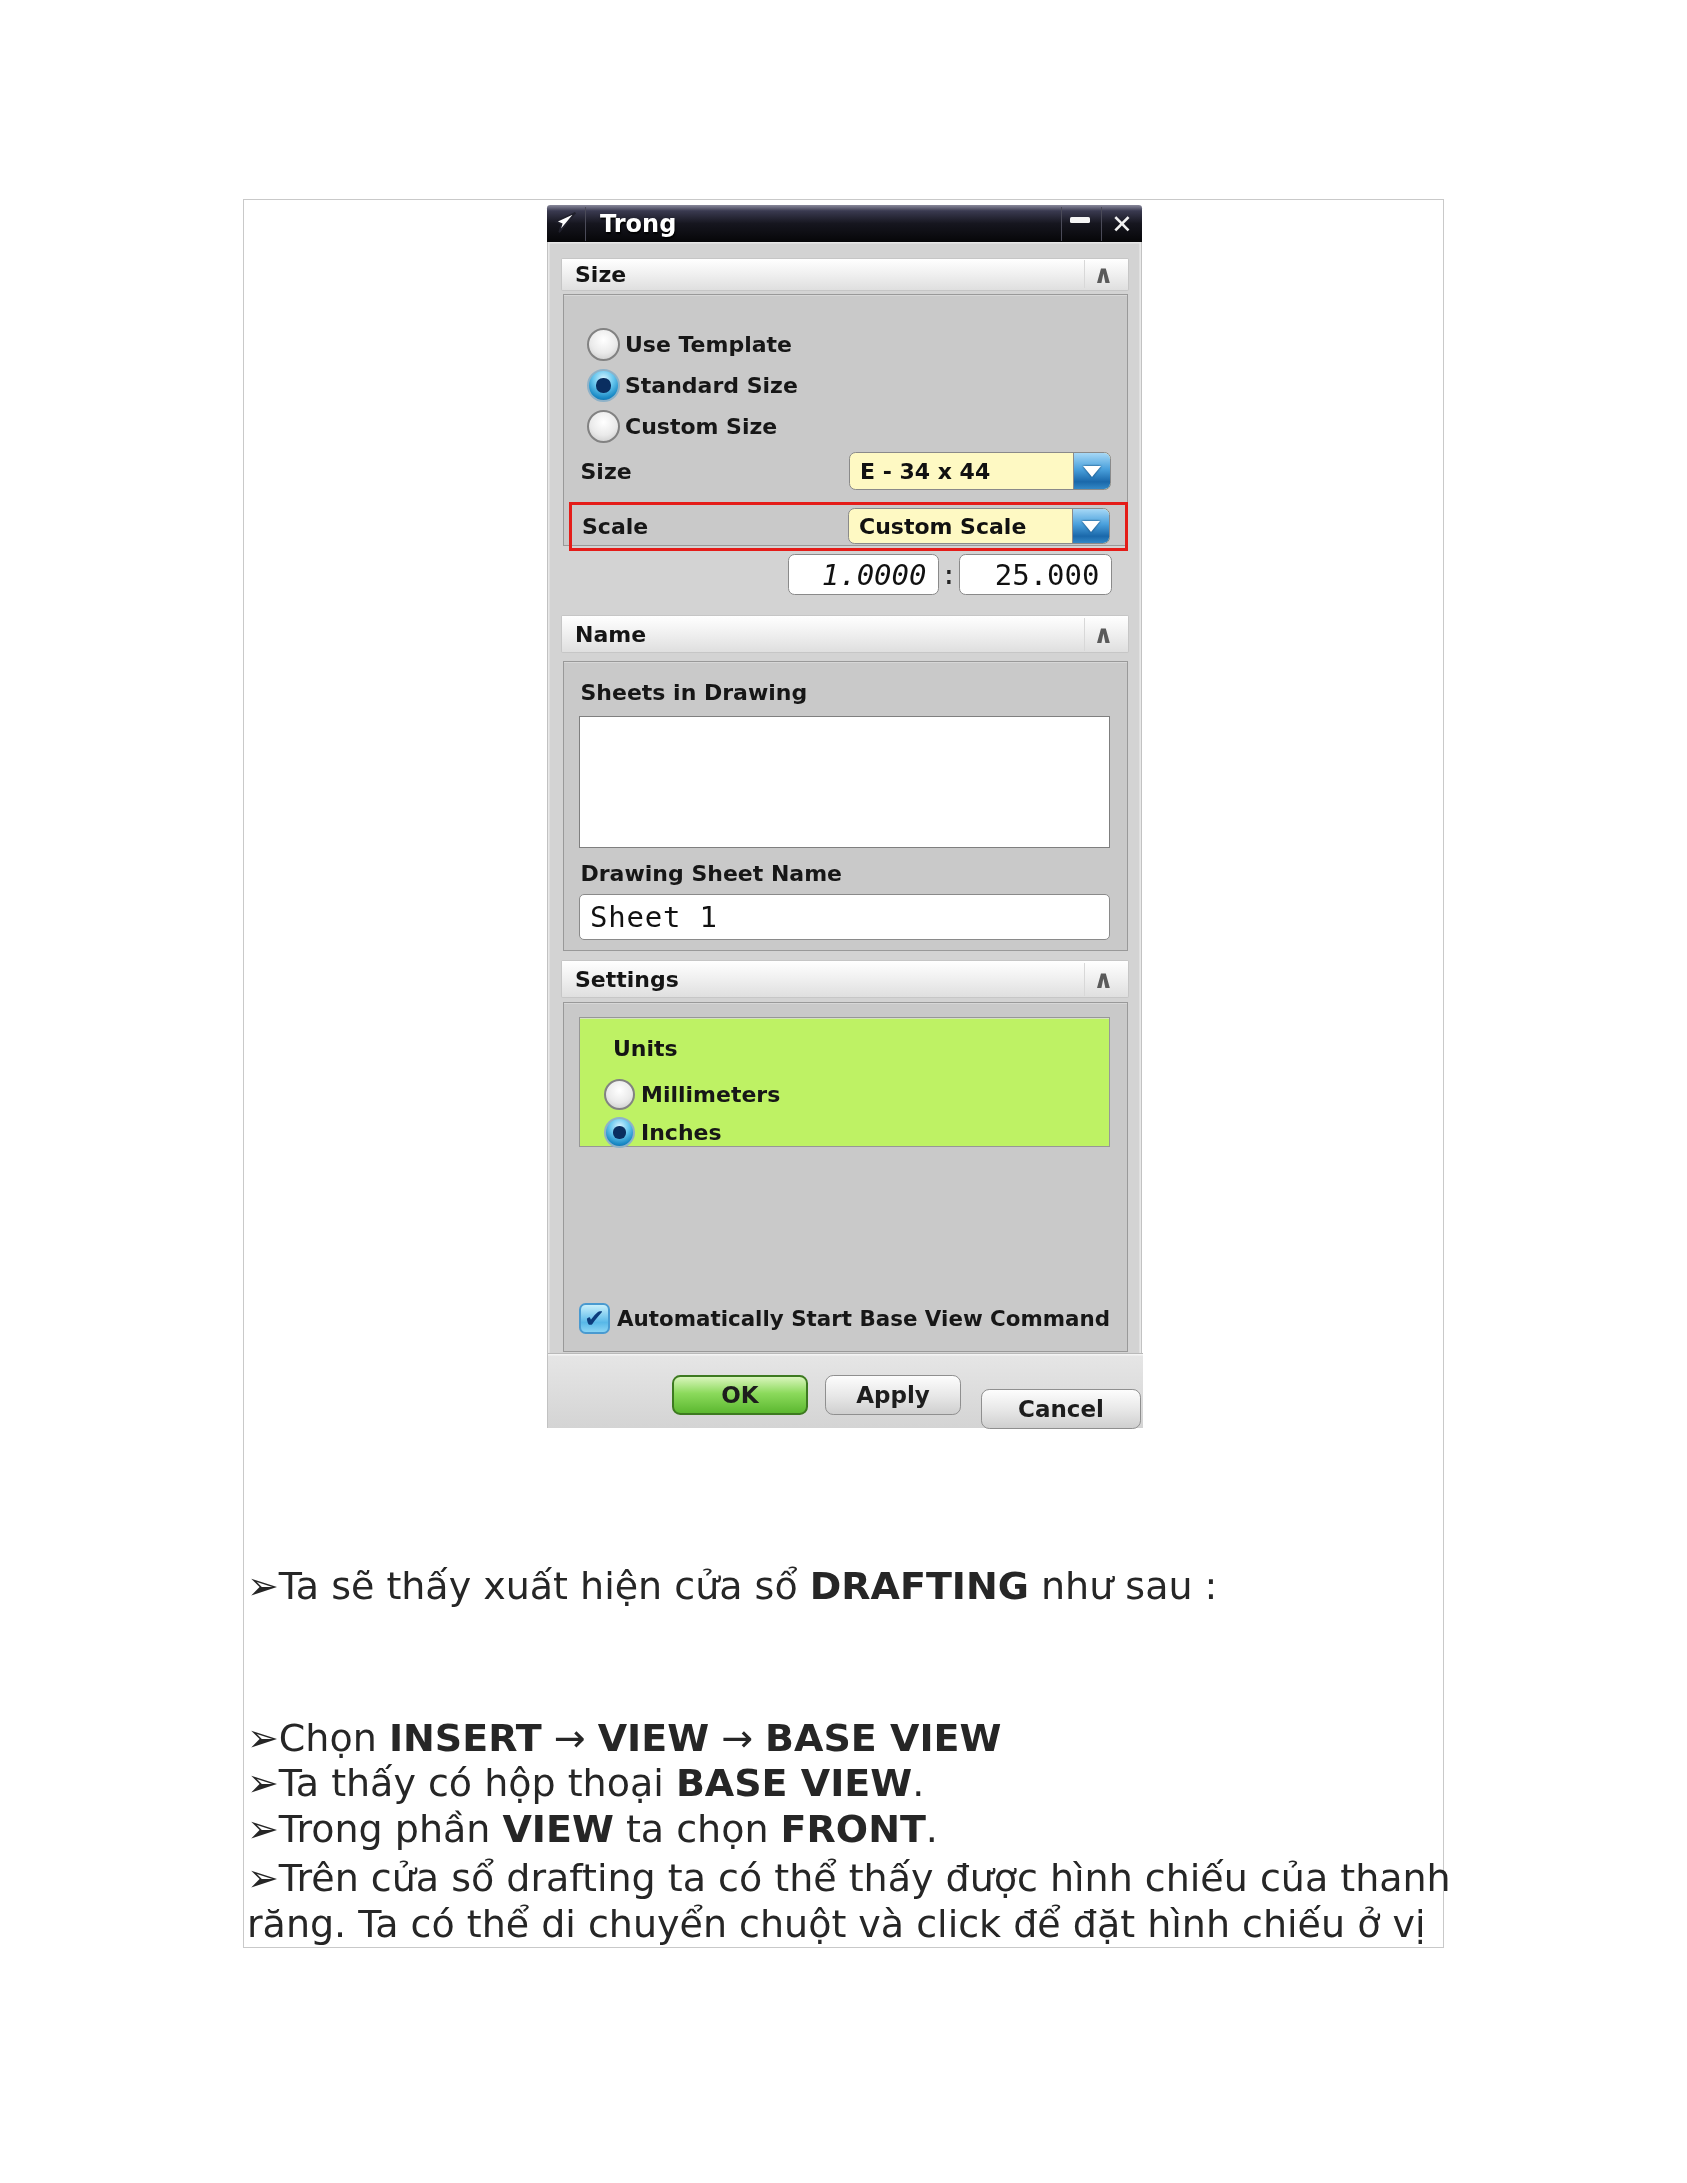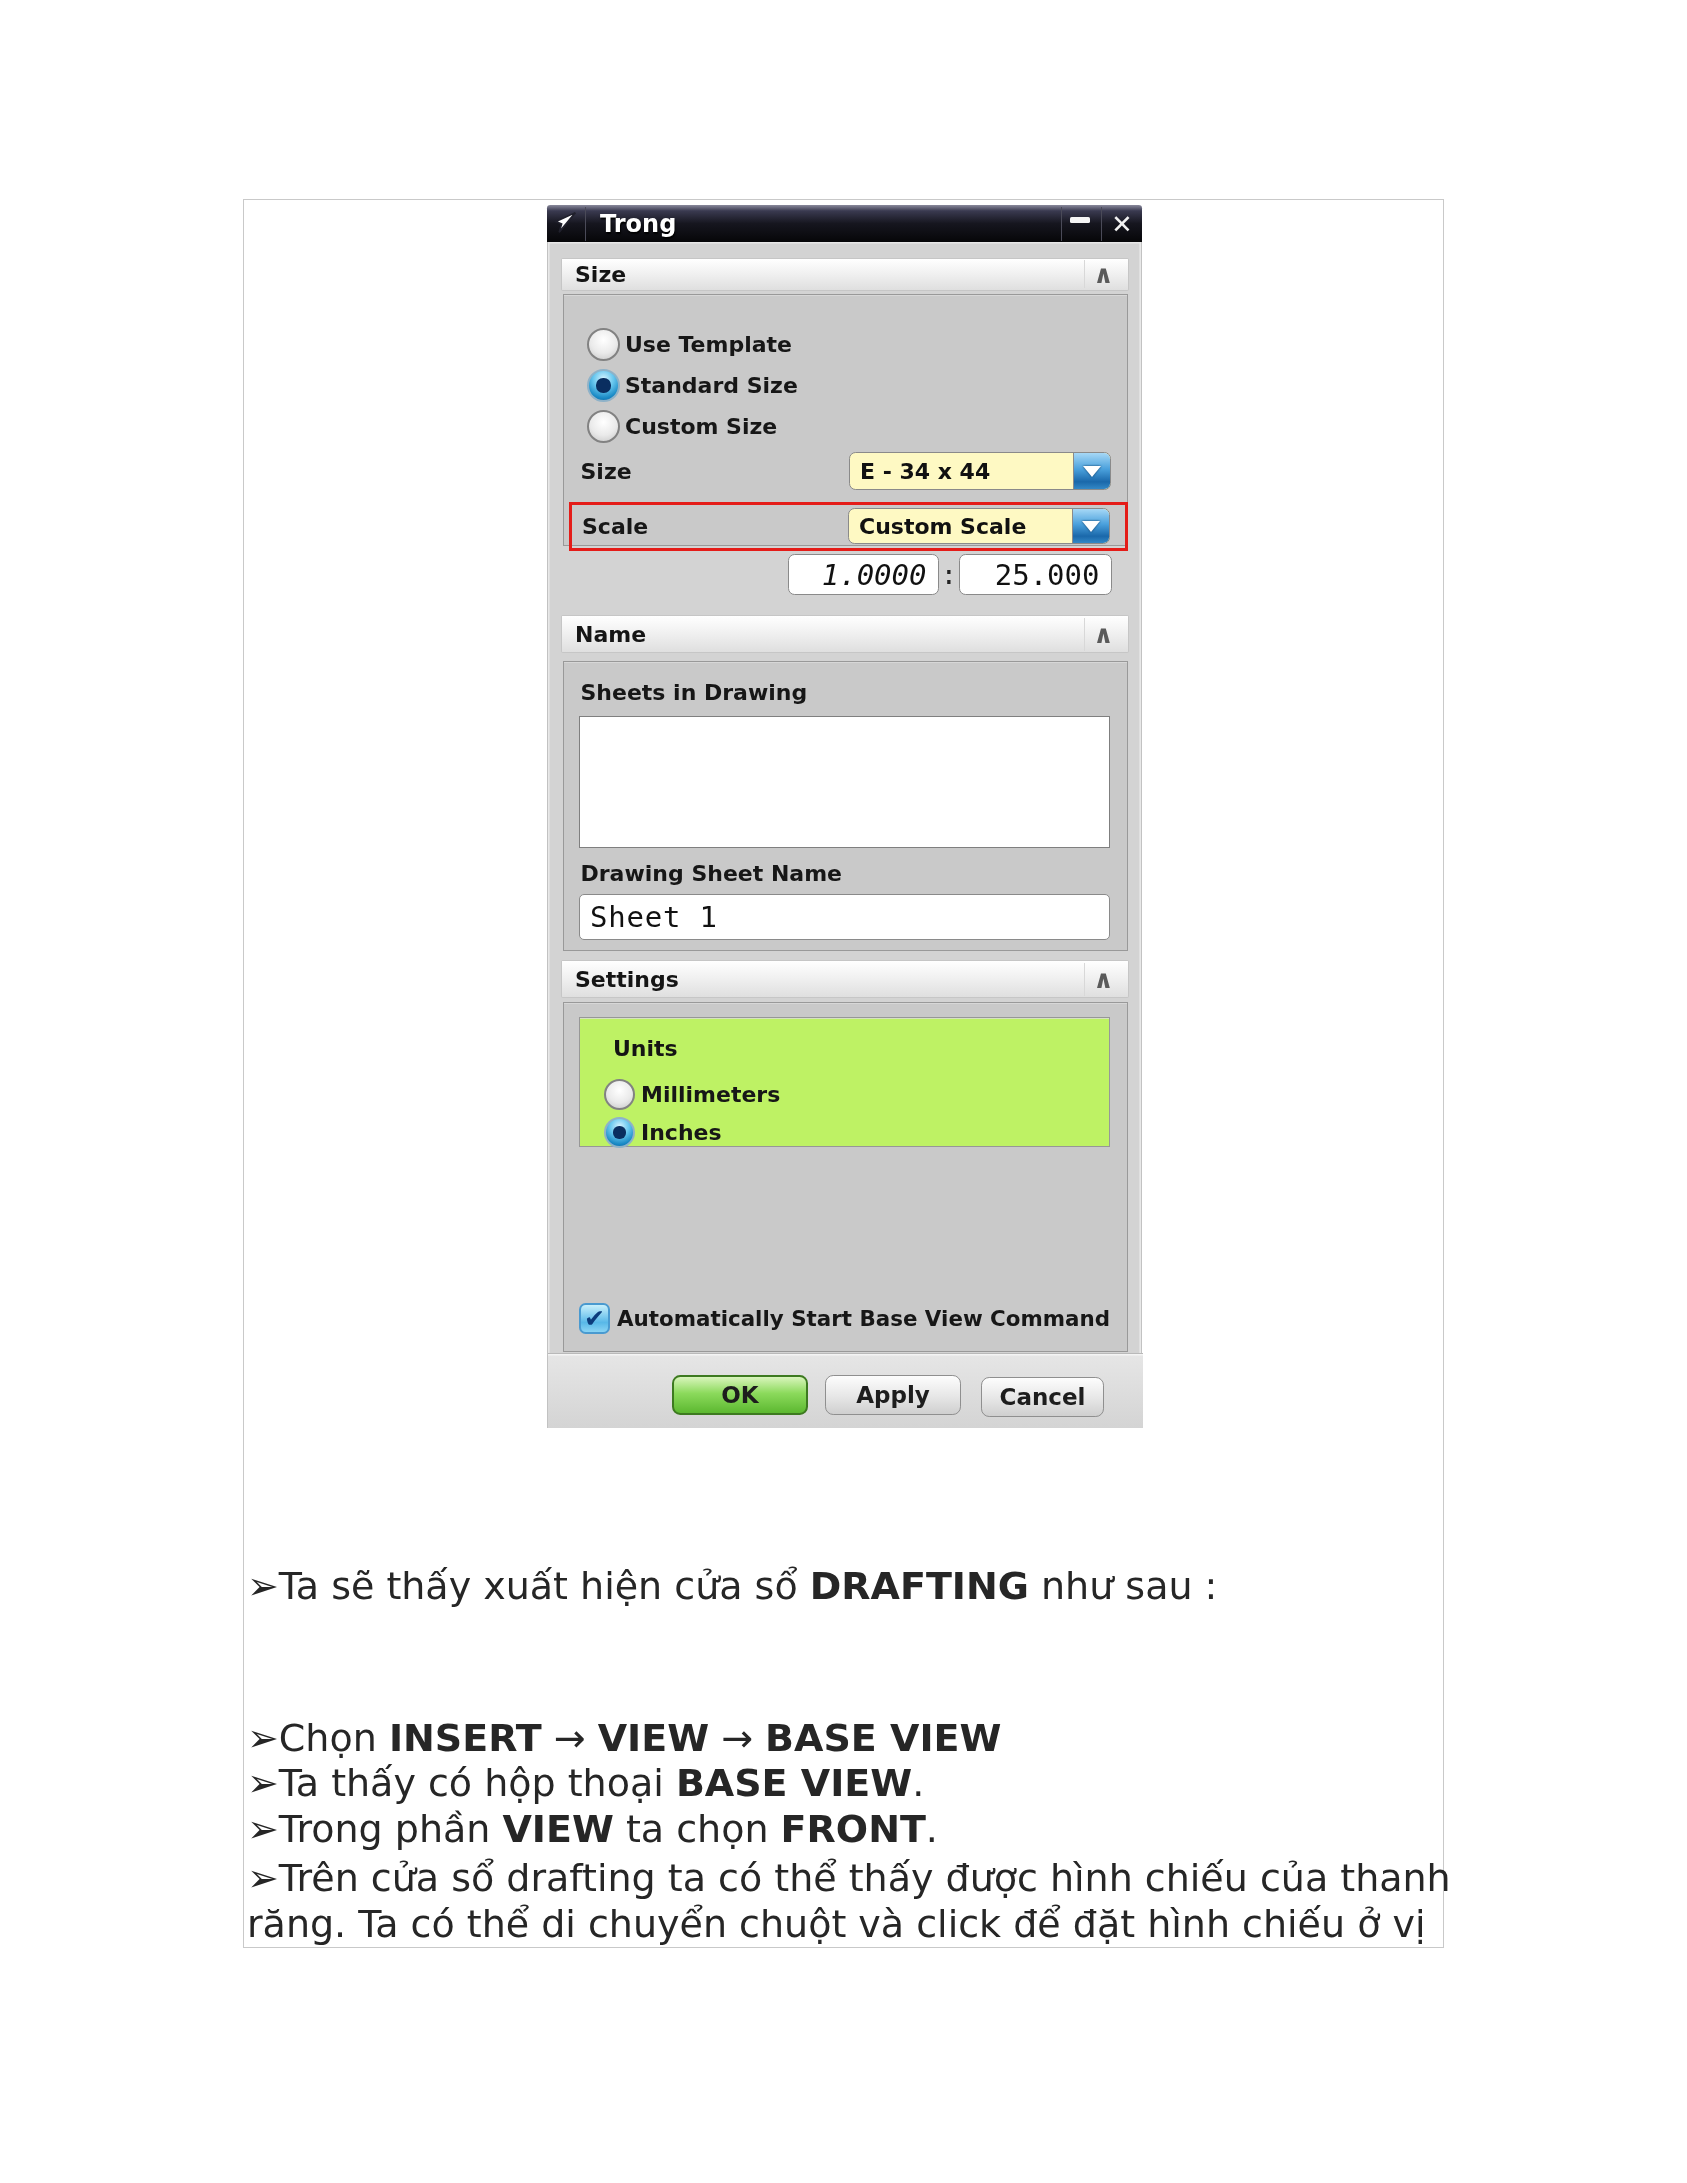--- a/index.html
+++ b/index.html
@@ -192,21 +192,21 @@
 
         <div class="abs checkbox on" style="left:15px;top:300px;width:31px;height:31px;">
           <span>✔</span>
         </div>
         <div class="abs row-label" style="left:53px;top:300px;height:31px;font-size:21.4px;">Automatically Start Base View Command</div>
       </div>
 
       <div class="abs footer">
         <div class="abs btn btn-ok" style="left:124px;top:21.4px;width:136px;height:40px;">OK</div>
         <div class="abs btn btn-plain" style="left:277px;top:21.4px;width:136px;height:40px;">Apply</div>
-        <div class="abs btn btn-plain" style="left:433px;top:23px;width:123px;height:40px;">Cancel</div>
+        <div class="abs btn btn-plain" style="left:433px;top:35px;width:160px;height:40px;">Cancel</div>
       </div>
 
     </div>
   </div>
 
   <div class="abs doc-par" style="top:1564px;"><span>➢Ta sẽ thấy xuất hiện cửa sổ </span><span style="font-weight: 700;">DRAFTING</span><span> như sau :</span></div>
   <div class="abs doc-par" style="top:1716px;"><span>➢Chọn </span><span style="font-weight: 700;">INSERT</span><span> → </span><span style="font-weight: 700;">VIEW</span><span> → </span><span style="font-weight: 700;">BASE VIEW</span></div>
   <div class="abs doc-par" style="top:1761px;"><span>➢Ta thấy có hộp thoại </span><span style="font-weight: 700;">BASE VIEW</span><span>.</span></div>
   <div class="abs doc-par" style="top:1807px;"><span>➢Trong phần </span><span style="font-weight: 700;">VIEW</span><span> ta chọn </span><span style="font-weight: 700;">FRONT</span><span>.</span></div>
   <div class="abs doc-par" style="top:1856px;"><span>➢Trên cửa sổ drafting ta có thể thấy được hình chiếu của thanh</span></div>

